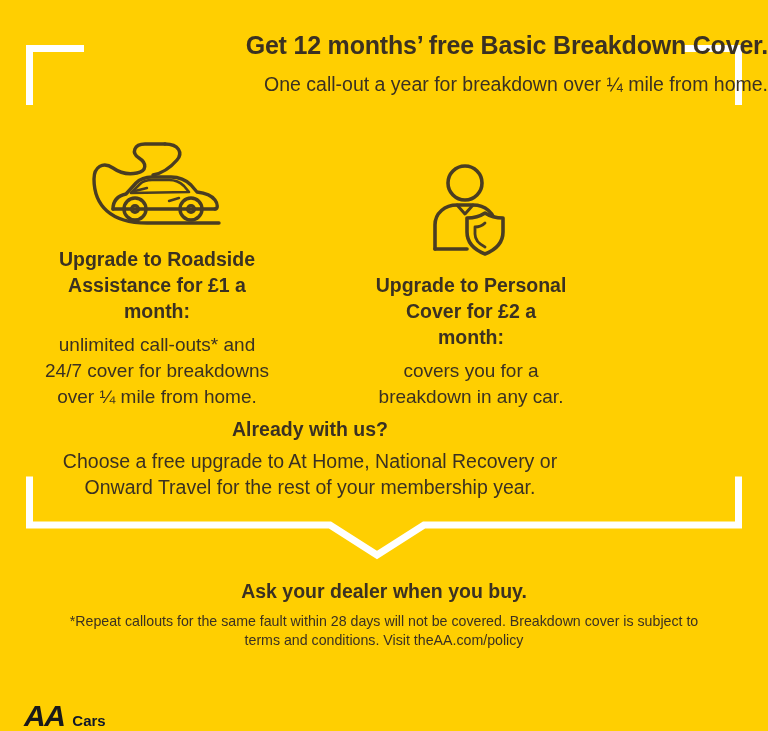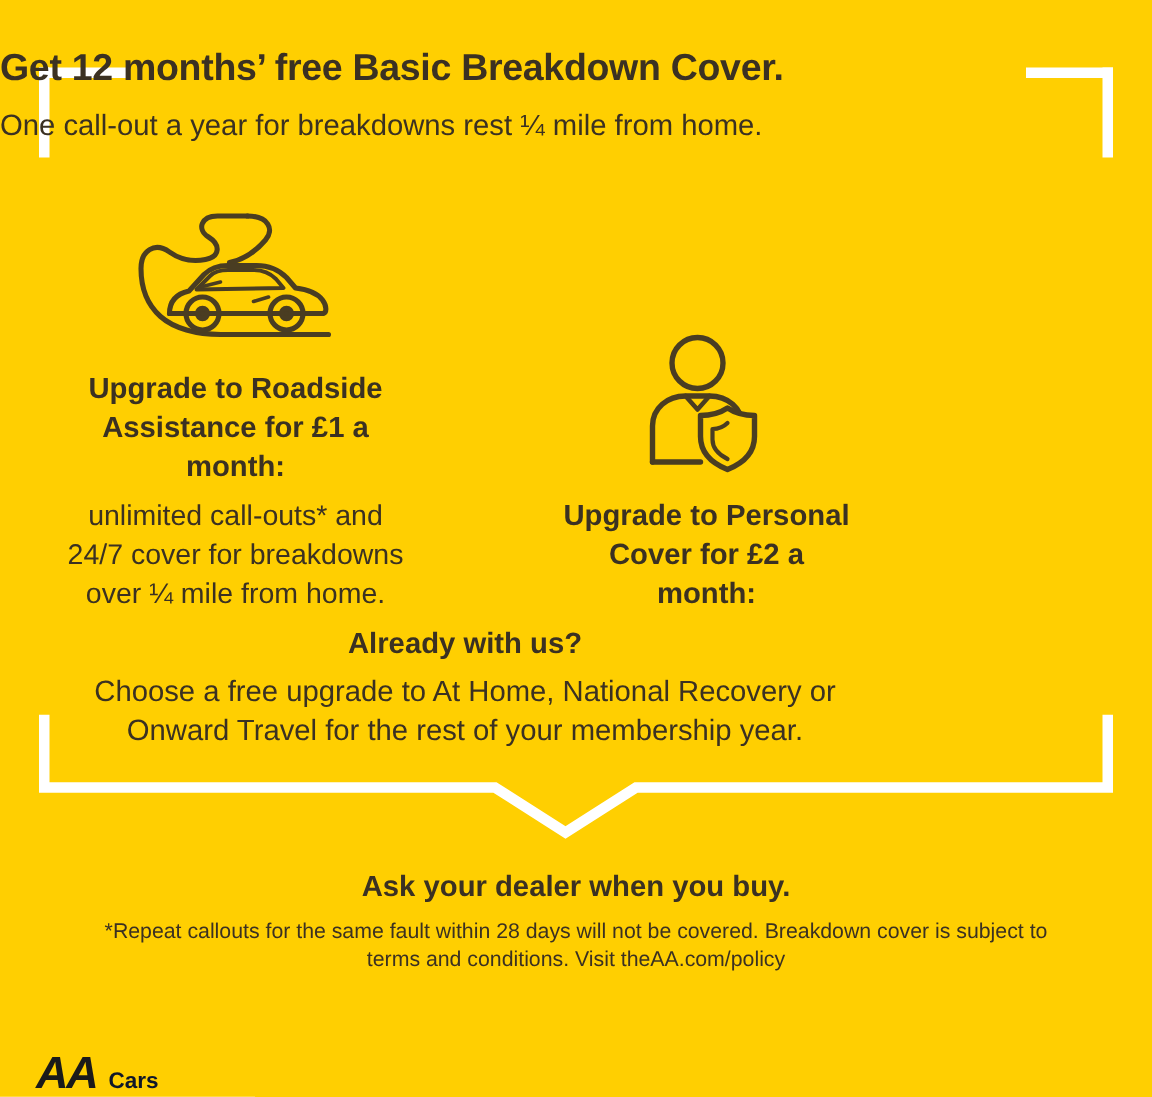--- a/index.html
+++ b/index.html
@@ -39,21 +39,21 @@
     width: 768px;
     height: 95px;
   }
 
   
   #header {
     position: absolute;
     left: 0;
     top: 30px;
     width: 768px;
-    text-align: left;
+    text-align: right;
   }
   #headline {
     font-size: 25px;
     font-weight: bold;
     letter-spacing: -0.2px;
     margin: 0;
     line-height: 1.2;
   }
   #subheadline {
     font-size: 19.5px;
@@ -174,21 +174,21 @@
 
 <div id="poster">
 
   <div class="bracket-line" id="bracket-tl-h"></div>
   <div class="bracket-line" id="bracket-tl-v"></div>
   <div class="bracket-line" id="bracket-tr-h"></div>
   <div class="bracket-line" id="bracket-tr-v"></div>
 
   <div id="header">
     <h1 id="headline">Get 12 months’ free Basic Breakdown Cover.</h1>
-    <p id="subheadline">One call-out a year for breakdowns rest ¼ mile from home.</p>
+    <p id="subheadline">One call-out a year for breakdown over ¼ mile from home.</p>
   </div>
 
   <div id="columns">
 
     <div class="column" id="col-left">
       <div class="col-icon">
         <svg width="140" height="100" viewBox="0 0 140 100" fill="none" stroke="#4A3D22" stroke-width="3.4" stroke-linecap="round" stroke-linejoin="round">
 
           <path d="M78 9 H58 C47 9 44 18 52 23 C60 28 60 36 50 38 C40 40 33 38 26 33
                    C16 26 7 32 7 44 C7 58 11 68 20 76 C29 84 44 88 60 88 H132"></path>
@@ -225,20 +225,21 @@
 
           <path d="M36 44 L44 53 L52 44" stroke-width="3"></path>
 
           <path d="M64 52 C70 56 76 57 82 57 V71 C82 82 74 89 64 93
                    C54 89 46 82 46 71 V57 C52 57 58 56 64 52 Z" fill="#FFCF01"></path>
 
           <path d="M64 62 C61 65 57 66 54 66 V73 C54 79 58 83 64 86" stroke-width="2.8"></path>
         </svg>
       </div>
       <p class="col-title">Upgrade to Personal Cover for £2 a month:</p>
+      <p class="col-body">covers you for a breakdown in any car.</p>
     </div>
 
   </div>
 
   <div id="already">
     <p id="already-title">Already with us?</p>
     <p id="already-body">Choose a free upgrade to At Home, National Recovery or Onward Travel for the rest of your membership year.</p>
   </div>
 
   <svg id="bottom-bracket" viewBox="0 0 768 95">

